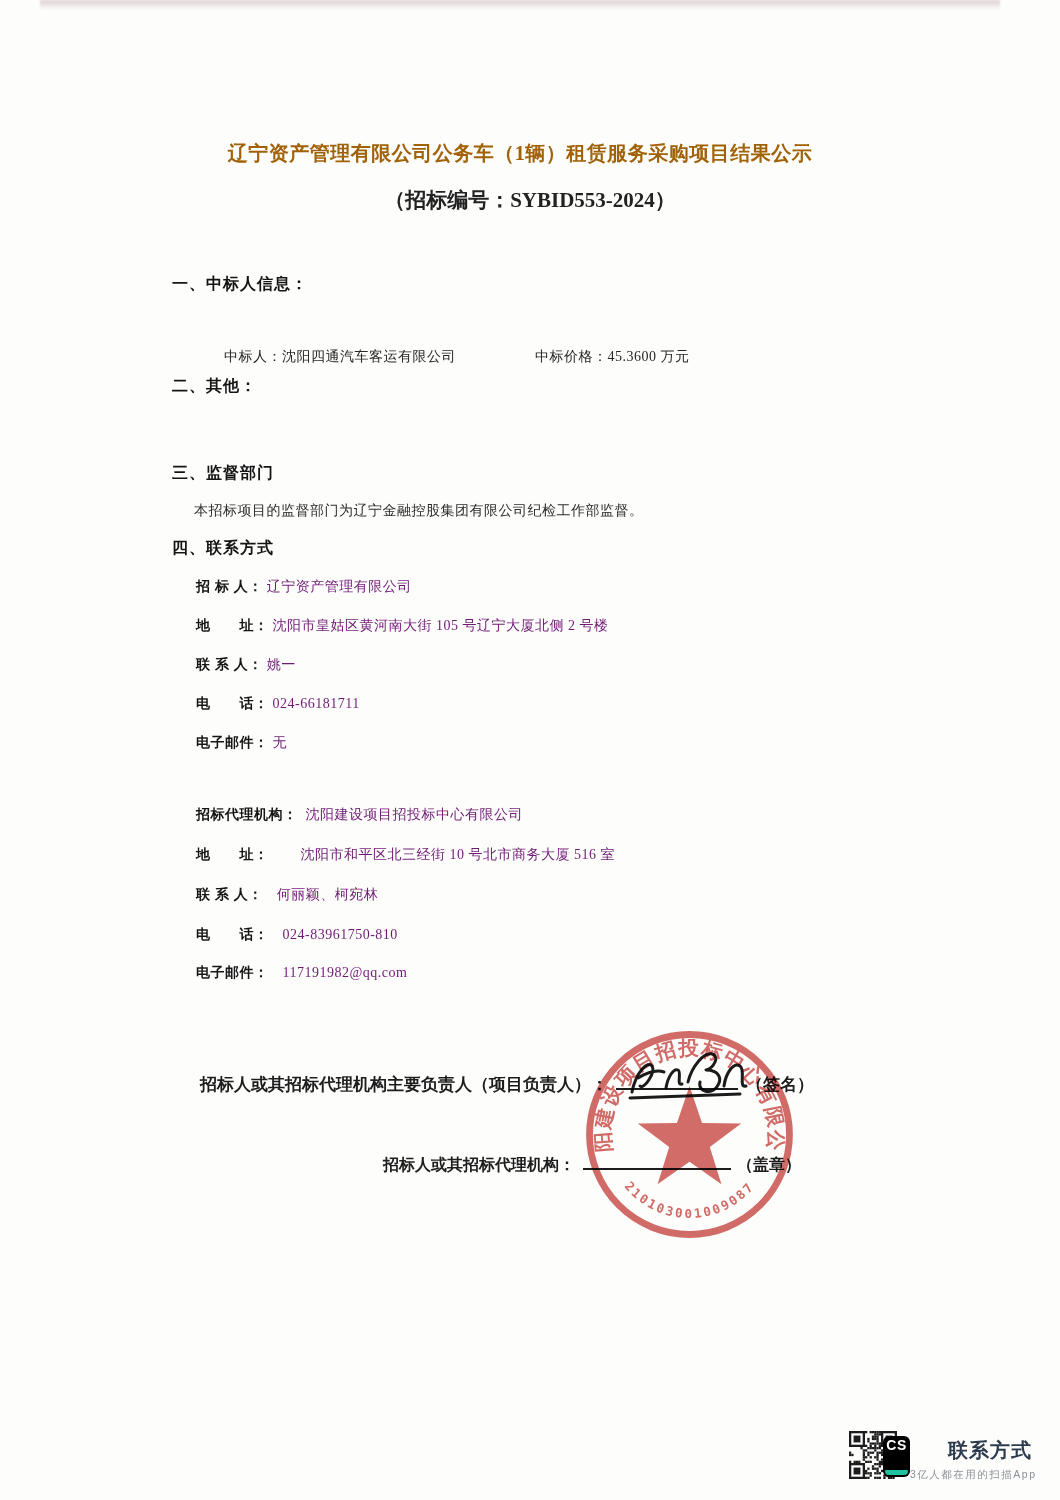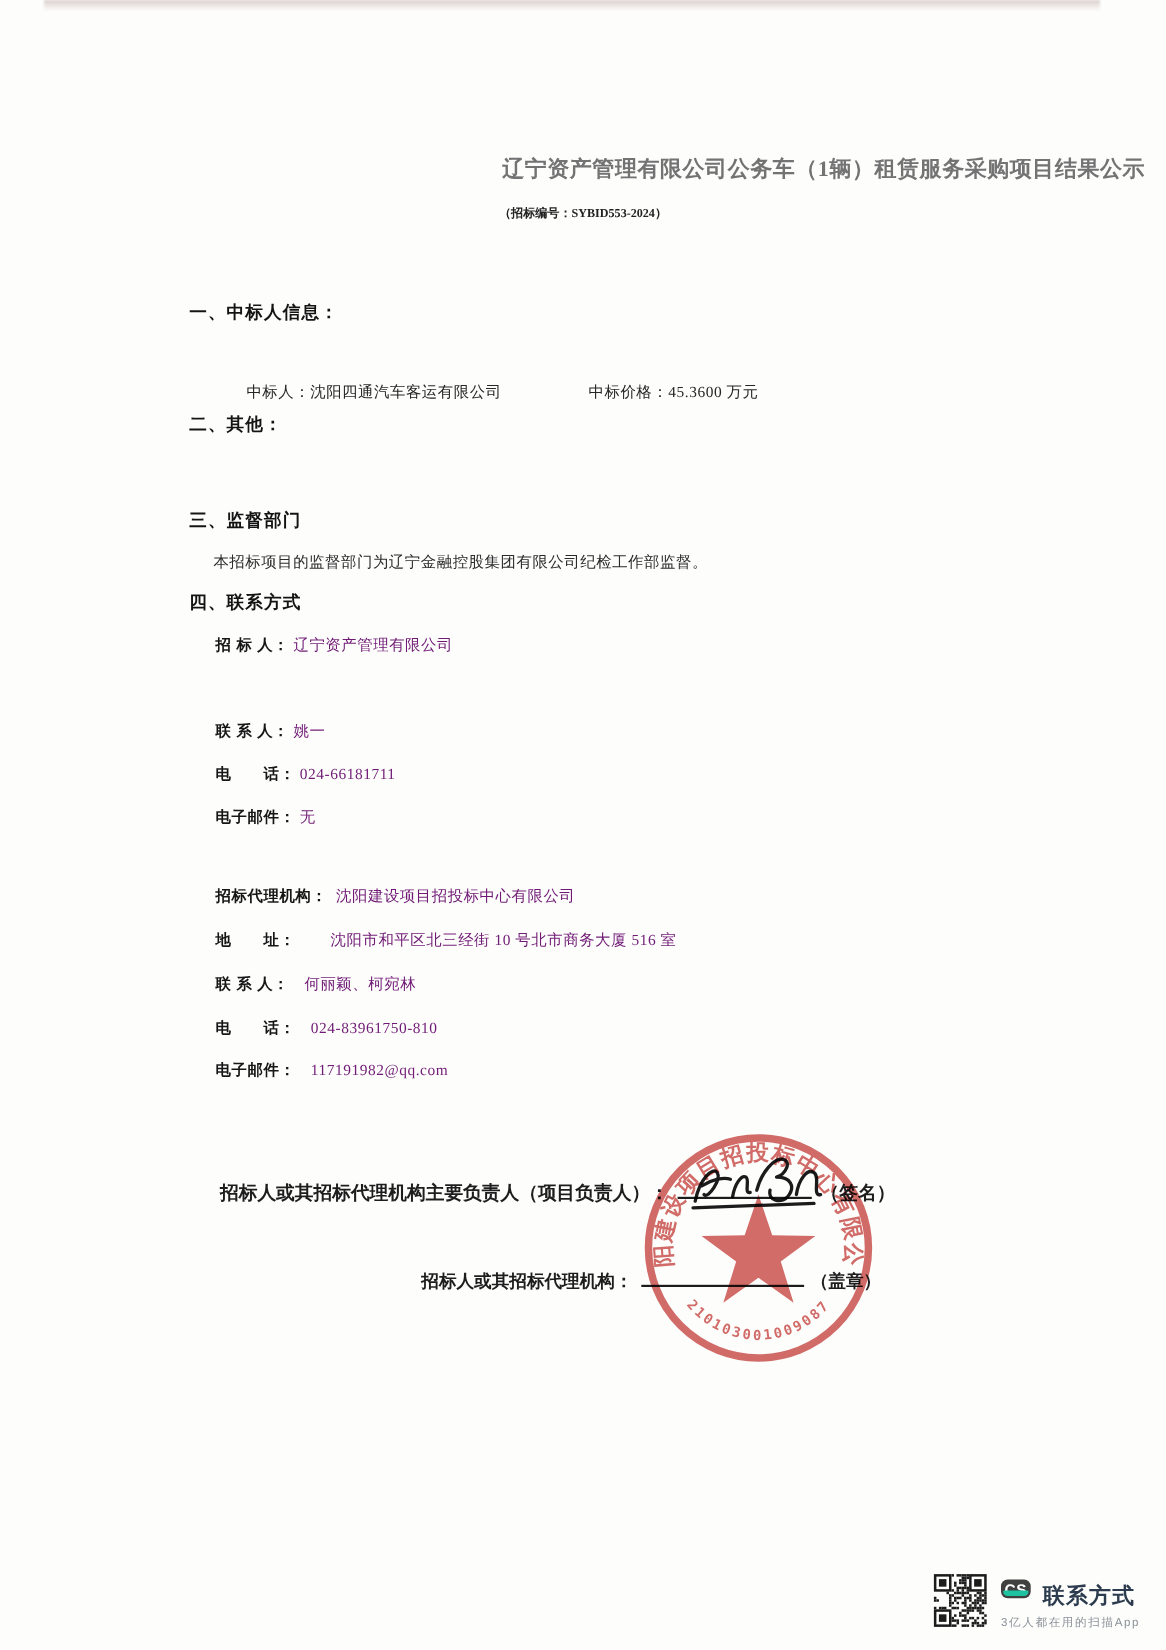--- a/index.html
+++ b/index.html
@@ -9,26 +9,26 @@
     background:#fdfdfc; overflow:hidden;
     font-family:"Liberation Serif","DejaVu Serif",serif; color:#262626;
   }
   .abs { position:absolute; }
   .scan-shade {
     position:absolute; top:0; left:40px; width:960px; height:10px;
     background:linear-gradient(to bottom, rgba(168,140,138,0.40), rgba(168,140,138,0));
     filter:blur(1px);
   }
   .title {
-    left:31px; width:1010px; top:140px; text-align:right;
-    font-size:20px; font-weight:bold; letter-spacing:0.5px; color:#737373;
+    left:15px; width:1010px; top:140px; text-align:center;
+    font-size:20px; font-weight:bold; letter-spacing:0.5px; color:#a16207;
   }
   .subtitle {
     left:25px; width:1010px; top:186px; text-align:center;
-    font-size:11px; font-weight:bold; color:#222;
+    font-size:21px; font-weight:bold; color:#222;
   }
   .heading {
     left:172px; font-size:16px; font-weight:bold; color:#141414;
     font-family:"Liberation Sans","DejaVu Sans",sans-serif; letter-spacing:1px;
   }
   .bodyline { font-size:14px; color:#2b2b2b; letter-spacing:0.5px; }
   .row { font-size:14px; letter-spacing:0.5px; white-space:nowrap; }
   .row .lbl {
     font-weight:bold; color:#161616;
     font-family:"Liberation Sans","DejaVu Sans",sans-serif;
@@ -37,22 +37,22 @@
   .row .val { color:#701a75; margin-left:4px; }
   .sig-row { white-space:nowrap; font-weight:600; color:#1d1d1d; }
   .sig-row .uline {
     display:inline-block; border-bottom:2px solid #1c1c1c;
     vertical-align:baseline;
   }
   .stamp { mix-blend-mode:multiply; opacity:0.82; }
   .handsig { mix-blend-mode:multiply; }
   
   .cs-logo {
-    position:absolute; left:910px; top:1436px; width:27px; height:17px;
-    background:#404040; border-radius:6px;
+    position:absolute; left:883px; top:1436px; width:27px; height:41px;
+    background:#000000; border-radius:6px;
   }
   .cs-logo .letters {
     position:absolute; left:0; top:1px; width:100%; text-align:center;
     color:#fff; font-size:14px; font-weight:bold;
     font-family:"Liberation Sans","DejaVu Sans",sans-serif; letter-spacing:0.5px;
   }
   .cs-logo .swoosh {
     position:absolute; left:2px; right:2px; bottom:2px; height:5px;
     background:#1ec2a0; border-radius:1px 1px 4px 4px;
   }
@@ -87,20 +87,23 @@
 
   <div class="abs heading" style="top:376px">二、其他：</div>
 
   <div class="abs heading" style="top:463px">三、监督部门</div>
   <div class="abs bodyline" style="top:502px;left:194px">本招标项目的监督部门为辽宁金融控股集团有限公司纪检工作部监督。</div>
 
   <div class="abs heading" style="top:538px">四、联系方式</div>
 
   <div class="abs row" style="top:578px;left:196px">
     <span class="lbl">招 标 人：</span><span class="val">辽宁资产管理有限公司</span>
+  </div>
+  <div class="abs row" style="top:617px;left:196px">
+    <span class="lbl">地　　址：</span><span class="val">沈阳市皇姑区黄河南大街 105 号辽宁大厦北侧 2 号楼</span>
   </div>
   <div class="abs row" style="top:656px;left:196px">
     <span class="lbl">联 系 人：</span><span class="val">姚一</span>
   </div>
   <div class="abs row" style="top:695px;left:196px">
     <span class="lbl">电　　话：</span><span class="val">024-66181711</span>
   </div>
   <div class="abs row" style="top:734px;left:196px">
     <span class="lbl">电子邮件：</span><span class="val">无</span>
   </div>

